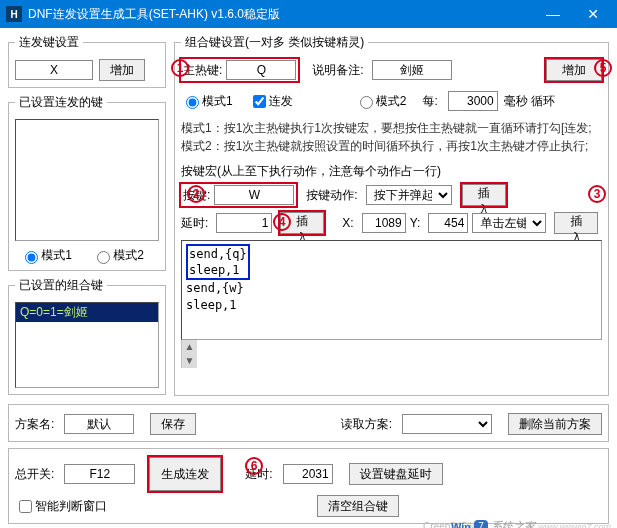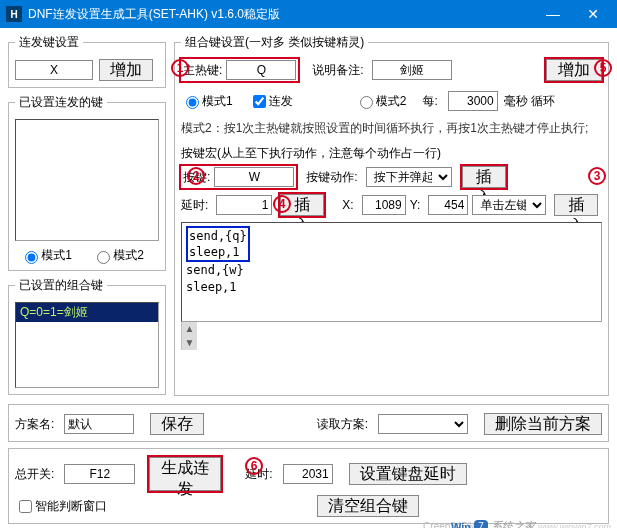--- a/index.html
+++ b/index.html
@@ -57,21 +57,21 @@
     height: 20px;
     border: 1px solid #888;
     background: #fff;
     font-size: 12px;
     padding: 0 3px;
   }
   button.btn {
     height: 22px;
     border: 1px solid #888;
     background: #efefef;
-    font-size: 16px;
+    font-size: 12px;
     padding: 0 10px;
     cursor: pointer;
   }
   .listbox {
     border: 1px inset #a0a0a0;
     background: #fff;
     overflow: auto;
   }
   .listbox .item {
     padding: 1px 4px;
@@ -221,20 +221,21 @@
           <span class="radio-wrap">
             <input type="radio" name="rmode" style="">
             <span>模式2</span>
           </span>
           <label class="lbl">每:</label>
           <input class="txt" style="width: 50px; text-align: right;" value="3000">
           <span>毫秒 循环</span>
         </div>
 
         <div style="margin-top:8px; color:#333; line-height:1.5;">
+          <div>模式1：按1次主热键执行1次按键宏，要想按住主热键就一直循环请打勾[连发;</div>
           <div>模式2：按1次主热键就按照设置的时间循环执行，再按1次主热键才停止执行;</div>
         </div>
 
         <div style="margin-top:8px;">按键宏(从上至下执行动作，注意每个动作占一行)</div>
 
         <div class="row" style="gap:4px; margin-top:4px; position:relative;">
           <span class="red-box" style="display:inline-flex; align-items:center; padding:1px 2px;">
             <label class="lbl">按键:</label>
             <input class="txt" style="width: 80px; text-align: center;" value="W">
           </span>
@@ -277,21 +278,21 @@
           </div>
         </div>
 
       </fieldset>
     </div>
   </div>
 
   <fieldset class="group" style="margin-top:2px;">
     <div class="row" style="gap:6px;">
       <label class="lbl">方案名:</label>
-      <input class="txt" style="width: 70px;  font-family: Liberation Serif, serif;" value="默认">
+      <input class="txt" style="width: 70px; text-align: center; font-family: Liberation Serif, serif;" value="默认">
       <button class="btn" style="margin-left:10px;font-family:Liberation Serif, serif;">保存</button>
       <span style="flex:1;"></span>
       <label class="lbl">读取方案:</label>
       <select class="sel" style="width:90px;"></select>
       <button class="btn" style="margin-left:10px;">删除当前方案</button>
     </div>
   </fieldset>
 
   <fieldset class="group" style="position:relative;">
     <div class="row" style="gap:6px;">

